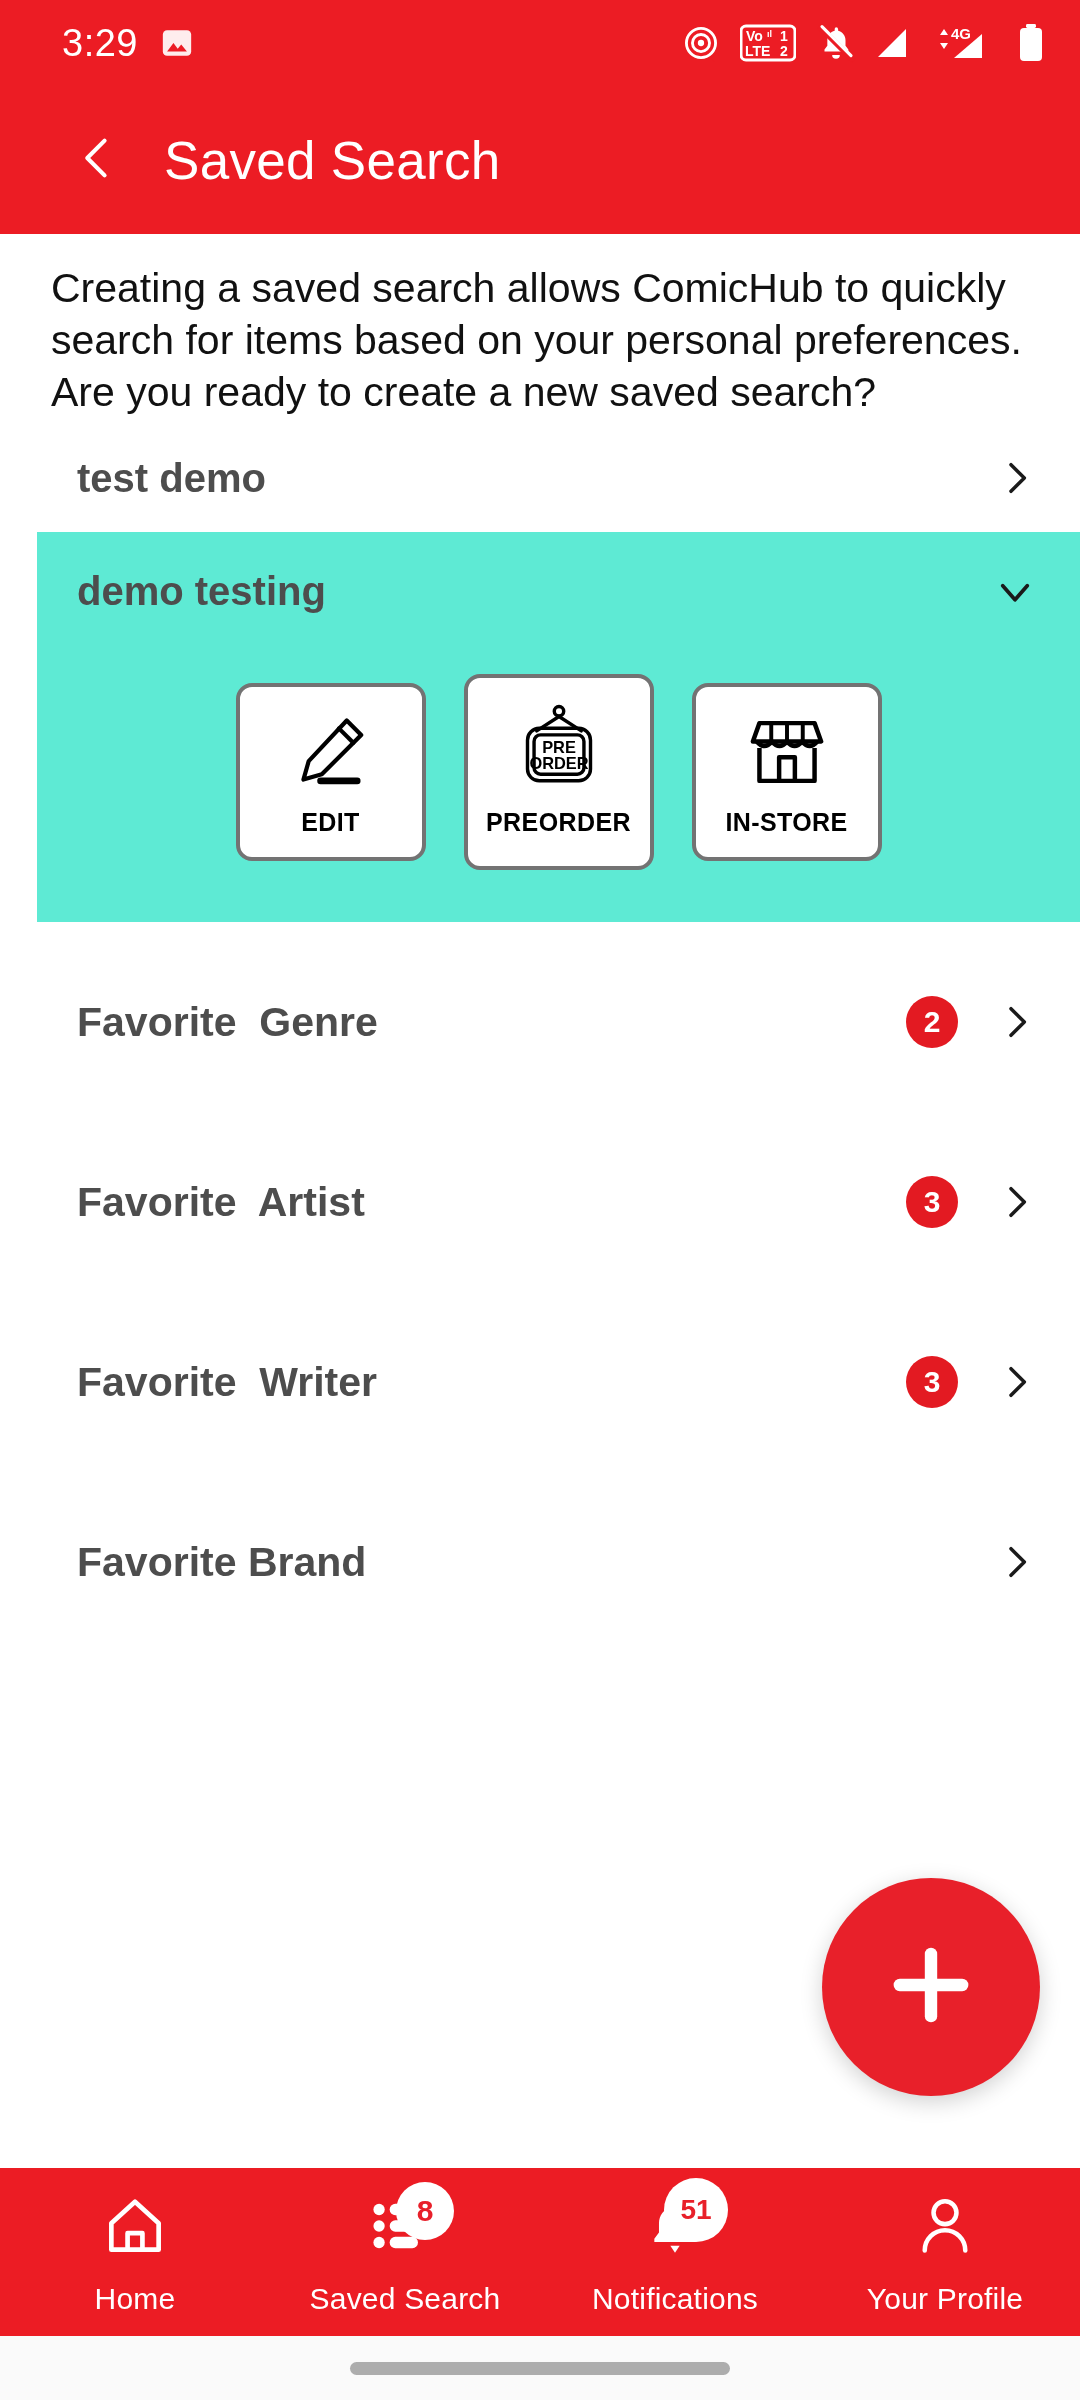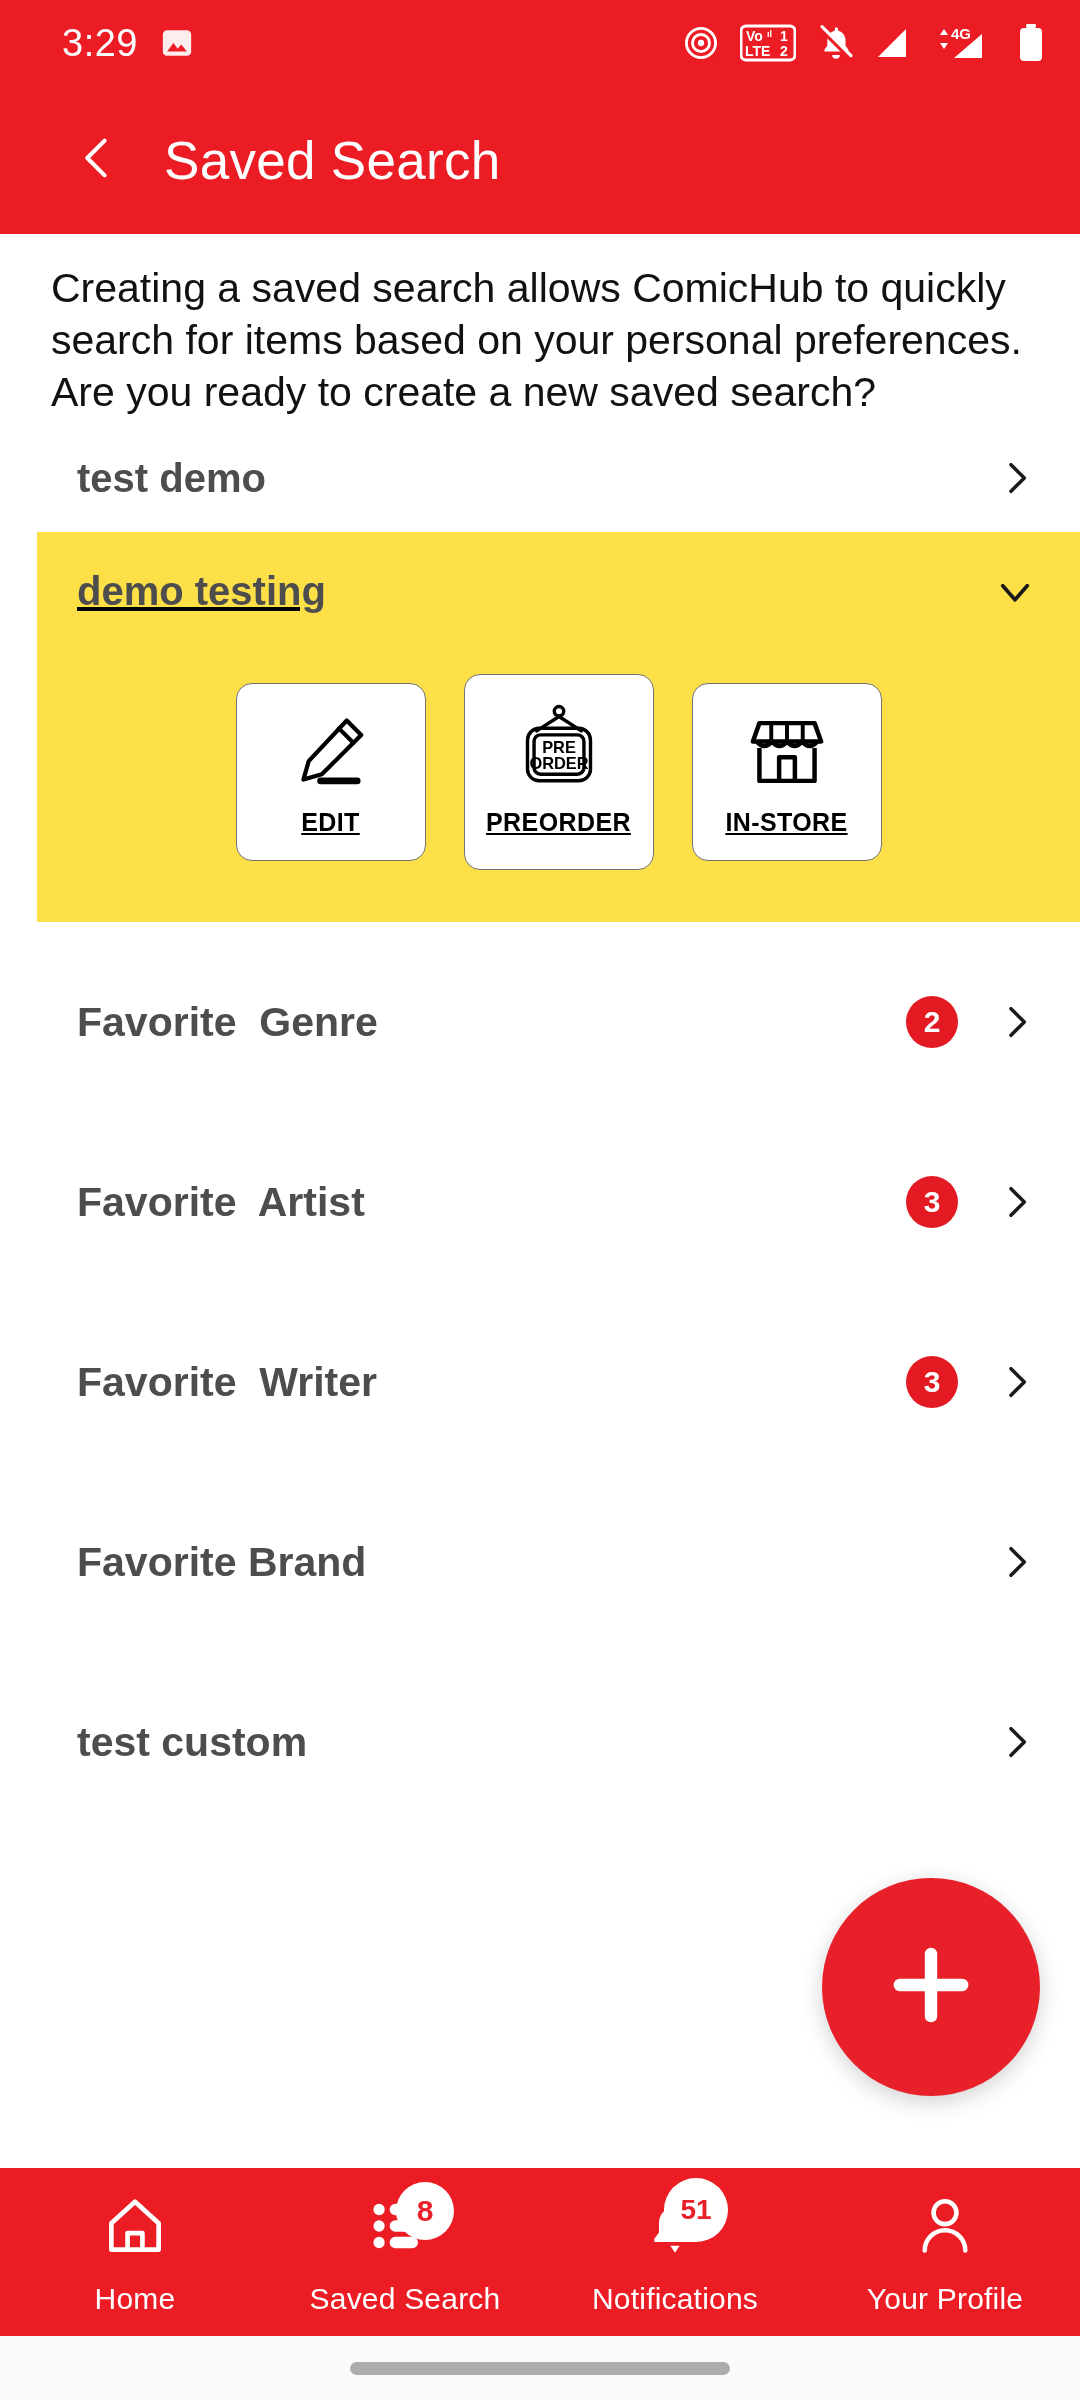--- a/index.html
+++ b/index.html
@@ -50,34 +50,34 @@
 
   .badge {
     width:52px; height:52px; border-radius:50%;
     background:#E31A22; color:#fff;
     font-size:30px; font-weight:700;
     display:flex; align-items:center; justify-content:center;
     line-height:1;
   }
 
   
-  .group { background:#fde047;text-decoration:underline; }
+  .group { background:#5eead4; }
   .group-head {
     display:flex; align-items:center; justify-content:space-between;
     padding:0 44px 0 40px; height:118px;
   }
   .group-title { font-size:40px; font-weight:700; color:#4d4d4d; }
 
   .actions {
     display:flex; justify-content:center; align-items:center;
     gap:38px; padding:24px 0 52px 0;
   }
   .act-card {
     width:190px; height:178px;
-    background:#fff; border:1px solid #737373; border-radius:16px;
+    background:#fff; border:4px solid #737373; border-radius:16px;
     display:flex; flex-direction:column; align-items:center; justify-content:center;
     gap:14px;
   }
   .act-card.tall { height:196px; }
   .act-ico { height:86px; display:flex; align-items:flex-end; justify-content:center; }
   .act-label { font-size:25px; font-weight:700; color:#000; letter-spacing:.4px; }
 
   .list-area { padding-top:10px; }
   .lrow {
     display:flex; align-items:center; justify-content:space-between;
@@ -303,30 +303,20 @@
         <span class="lrow-label">Favorite Brand</span>
         <span class="lrow-right">
           <span>
             <svg class="chev" width="40" height="40" viewBox="0 0 24 24" fill="none" stroke="#1a1a1a" stroke-width="2.1" stroke-linecap="round" stroke-linejoin="round">
                 <polyline points="9,4 17,12 9,20"></polyline>
               </svg>
           </span>
         </span>
       </div>
 
-      <div class="lrow">
-        <span class="lrow-label">test custom</span>
-        <span class="lrow-right">
-          <span>
-            <svg class="chev" width="40" height="40" viewBox="0 0 24 24" fill="none" stroke="#1a1a1a" stroke-width="2.1" stroke-linecap="round" stroke-linejoin="round">
-                <polyline points="9,4 17,12 9,20"></polyline>
-              </svg>
-          </span>
-        </span>
-      </div>
 
     </div>
 
     <div class="fab">
       <span>
         <svg width="110" height="110" viewBox="0 0 24 24" fill="none" stroke="#fff" stroke-width="2.7" stroke-linecap="round">
           <line x1="12" y1="5.2" x2="12" y2="18.8"></line>
           <line x1="5.2" y1="12" x2="18.8" y2="12"></line>
         </svg>
       </span>

